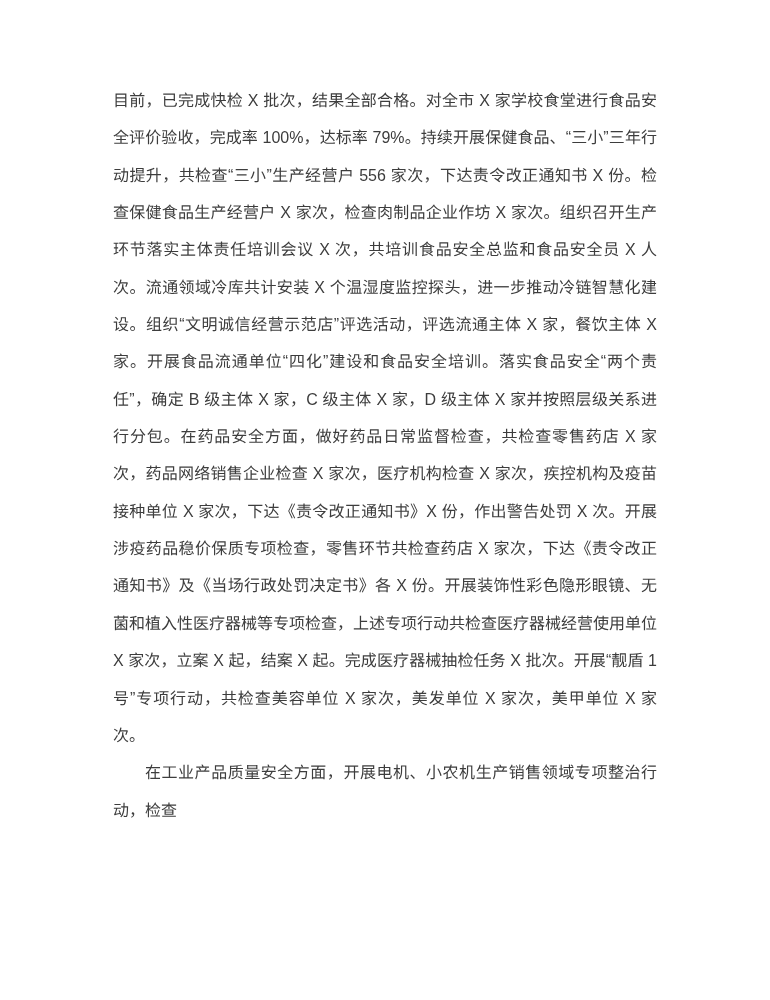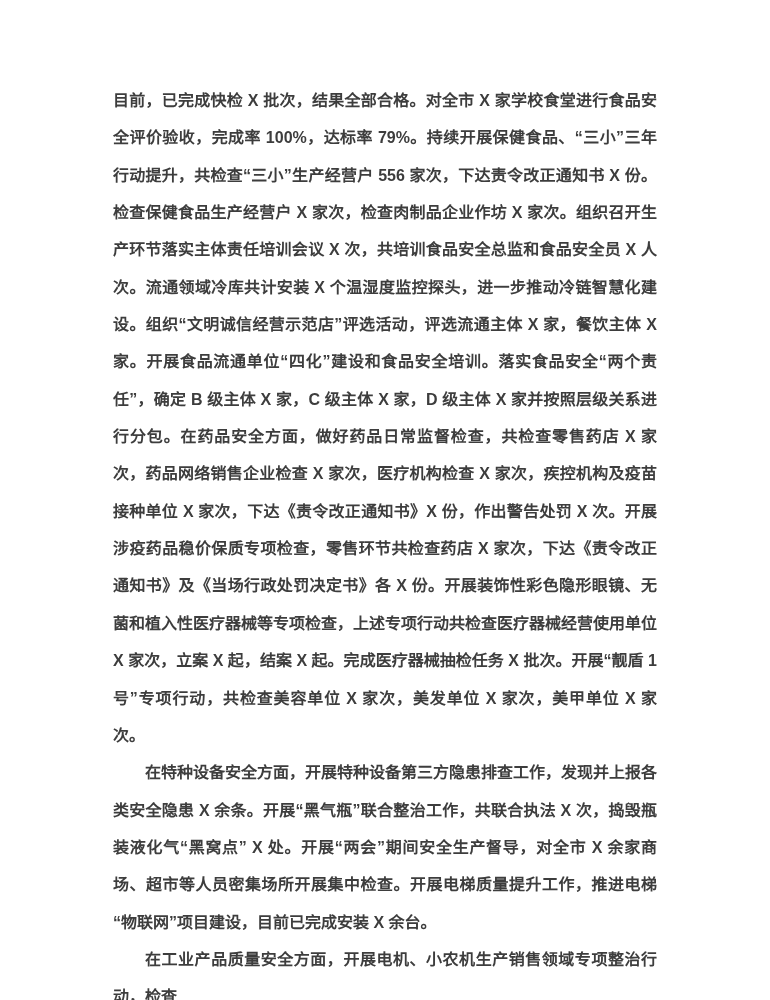--- a/index.html
+++ b/index.html
@@ -22,26 +22,24 @@
   }
   .doc-page p {
     margin: 0;
     padding: 0;
     font-size: 16px;
     line-height: 37.35px;
     text-align: justify;
     text-justify: inter-character;
     color: #3d3d3d;
     word-break: break-all;
-    font-weight: bold;
   }
   .doc-page p.indented {
     text-indent: 2em;
   }
 </style>
 </head>
 <body>
 
 <div class="doc-page">
   <p>目前，已完成快检 X 批次，结果全部合格。对全市 X 家学校食堂进行食品安全评价验收，完成率 100%，达标率 79%。持续开展保健食品、“三小”三年行动提升，共检查“三小”生产经营户 556 家次，下达责令改正通知书 X 份。检查保健食品生产经营户 X 家次，检查肉制品企业作坊 X 家次。组织召开生产环节落实主体责任培训会议 X 次，共培训食品安全总监和食品安全员 X 人次。流通领域冷库共计安装 X 个温湿度监控探头，进一步推动冷链智慧化建设。组织“文明诚信经营示范店”评选活动，评选流通主体 X 家，餐饮主体 X 家。开展食品流通单位“四化”建设和食品安全培训。落实食品安全“两个责任”，确定 B 级主体 X 家，C 级主体 X 家，D 级主体 X 家并按照层级关系进行分包。在药品安全方面，做好药品日常监督检查，共检查零售药店 X 家次，药品网络销售企业检查 X 家次，医疗机构检查 X 家次，疾控机构及疫苗接种单位 X 家次，下达《责令改正通知书》X 份，作出警告处罚 X 次。开展涉疫药品稳价保质专项检查，零售环节共检查药店 X 家次，下达《责令改正通知书》及《当场行政处罚决定书》各 X 份。开展装饰性彩色隐形眼镜、无菌和植入性医疗器械等专项检查，上述专项行动共检查医疗器械经营使用单位 X 家次，立案 X 起，结案 X 起。完成医疗器械抽检任务 X 批次。开展“靓盾 1 号”专项行动，共检查美容单位 X 家次，美发单位 X 家次，美甲单位 X 家次。</p>
-  <p class="indented">在特种设备安全方面，开展特种设备第三方隐患排查工作，发现并上报各类安全隐患 X 余条。开展“黑气瓶”联合整治工作，共联合执法 X 次，捣毁瓶装液化气“黑窝点” X 处。开展“两会”期间安全生产督导，对全市 X 余家商场、超市等人员密集场所开展集中检查。开展电梯质量提升工作，推进电梯“物联网”项目建设，目前已完成安装 X 余台。</p>
   <p class="indented">在工业产品质量安全方面，开展电机、小农机生产销售领域专项整治行动，检查</p>
 </div>
 
 </body></html>

